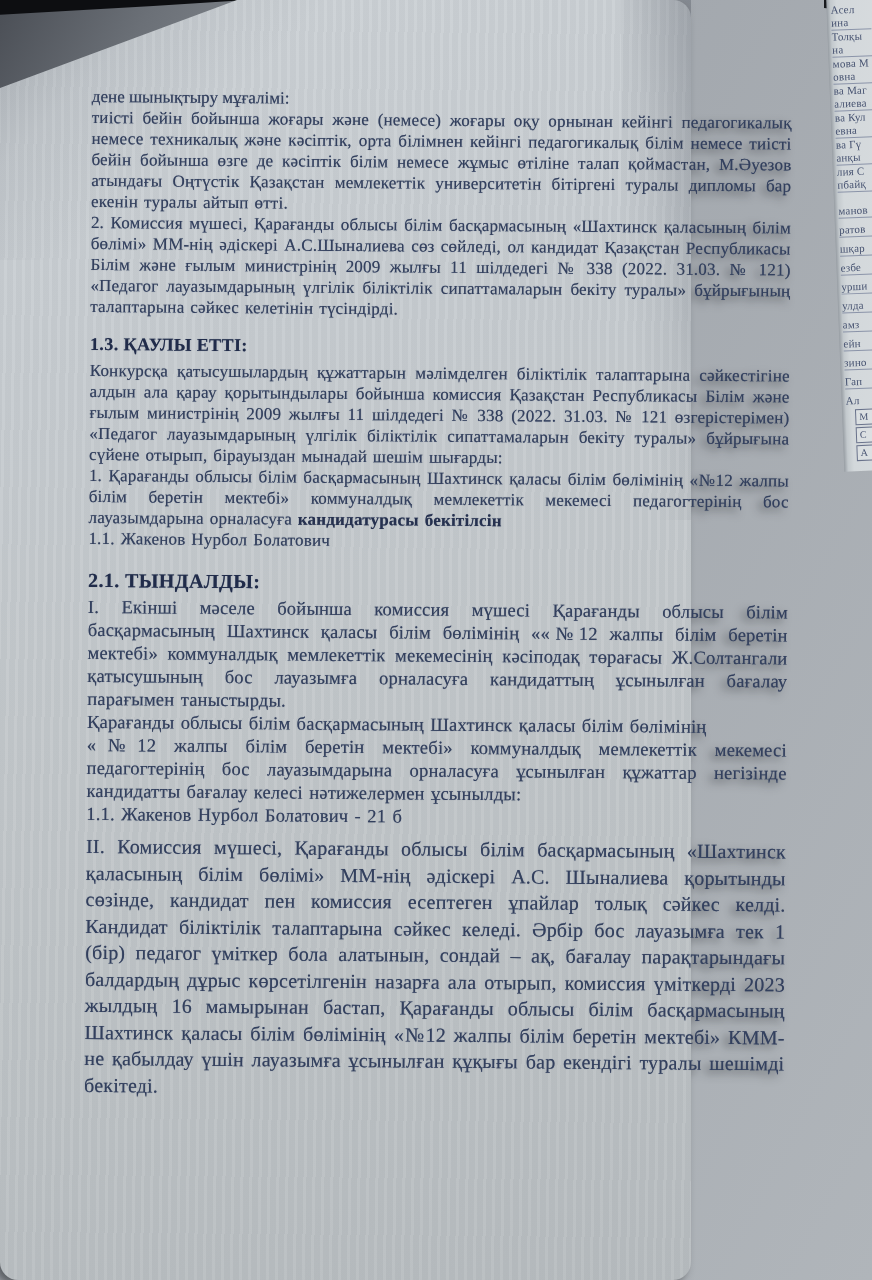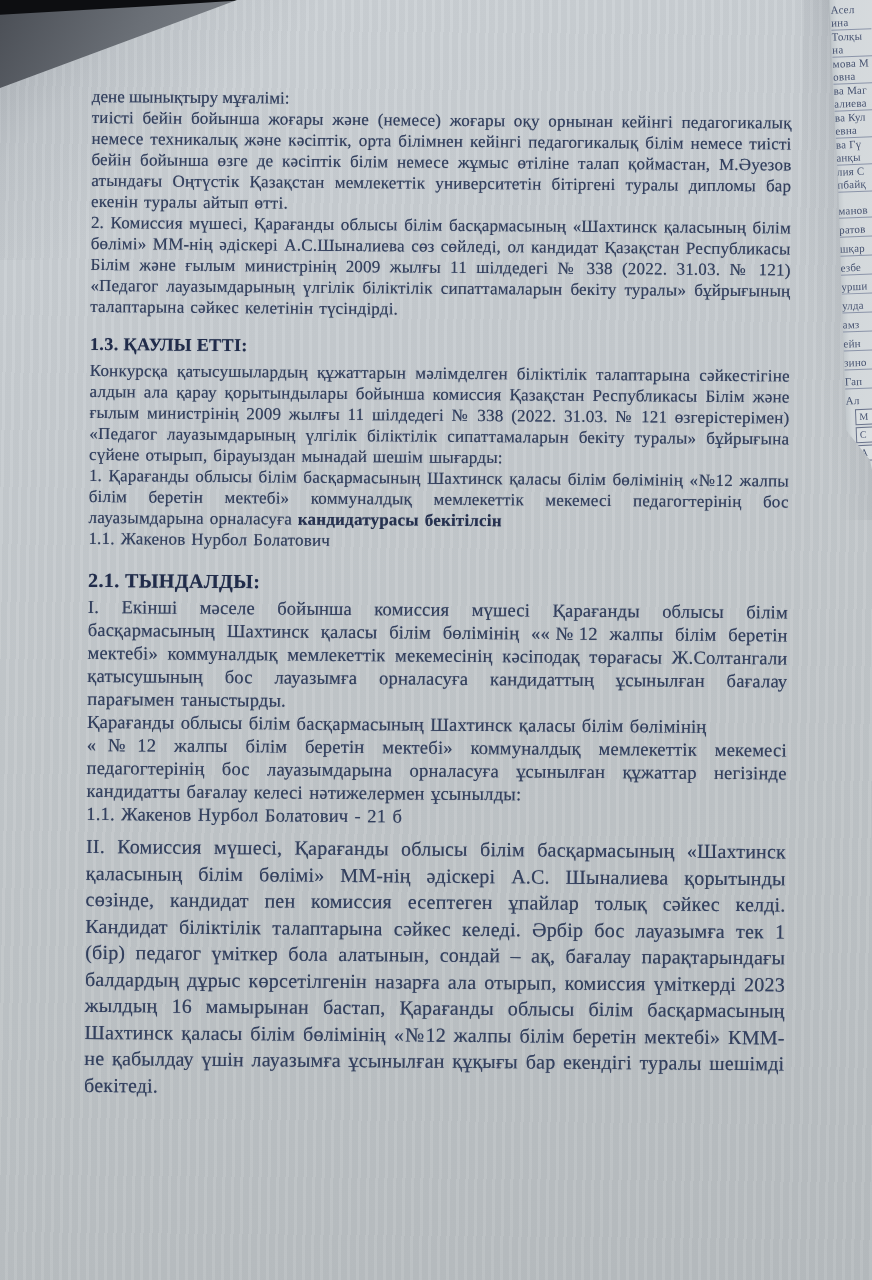--- a/index.html
+++ b/index.html
@@ -25,26 +25,27 @@
   .frag{line-height:13px;height:13px;white-space:nowrap;overflow:hidden;
     letter-spacing:.2px;}
   .frag.u{border-bottom:1px solid #8b94a9;width:40px;}
   .frag.gap{margin-top:12px;}
   .frag.sp{margin-top:5px;}
   .frag.box{width:22px;margin-left:9px;margin-top:2px;height:14px;
     border:1px solid #68718a;padding-left:3px;font-size:10px;background:rgba(255,255,255,.18);}
 
   
   .paper{
-    position:absolute;left:0;top:0;width:872px;height:1280px;z-index:2;
+    position:absolute;left:0;top:0;width:691px;height:1280px;z-index:2;
     background:
       repeating-linear-gradient(91deg,rgba(255,255,255,.045) 0 3px,rgba(105,113,122,.05) 3px 9px),
       linear-gradient(168deg,#cdd2d6 0%,#c7ccd0 28%,#c3c8cb 52%,#bdc2c5 78%,#b7bcbf 100%);
     clip-path:polygon(237px 0,828px 0,838px 180px,846px 430px,870px 460px,872px 470px,872px 1280px,0 1280px,0 88px);
     filter:drop-shadow(-5px 4px 4px rgba(15,17,22,.5));
+    border-radius:18px;
   }
   .paper::before{content:"";position:absolute;left:0;top:0;width:340px;height:260px;
     background:linear-gradient(135deg,rgba(70,76,86,.28) 0%,rgba(70,76,86,.08) 28%,rgba(70,76,86,0) 55%);
     pointer-events:none;}
   .paper::after{content:"";position:absolute;right:0;top:0;width:70px;height:520px;
     background:linear-gradient(262deg,rgba(60,66,78,.30) 0%,rgba(60,66,78,.07) 45%,rgba(60,66,78,0) 75%);
     pointer-events:none;}
 
   .content{
     position:absolute;left:92px;top:86px;width:700px;

